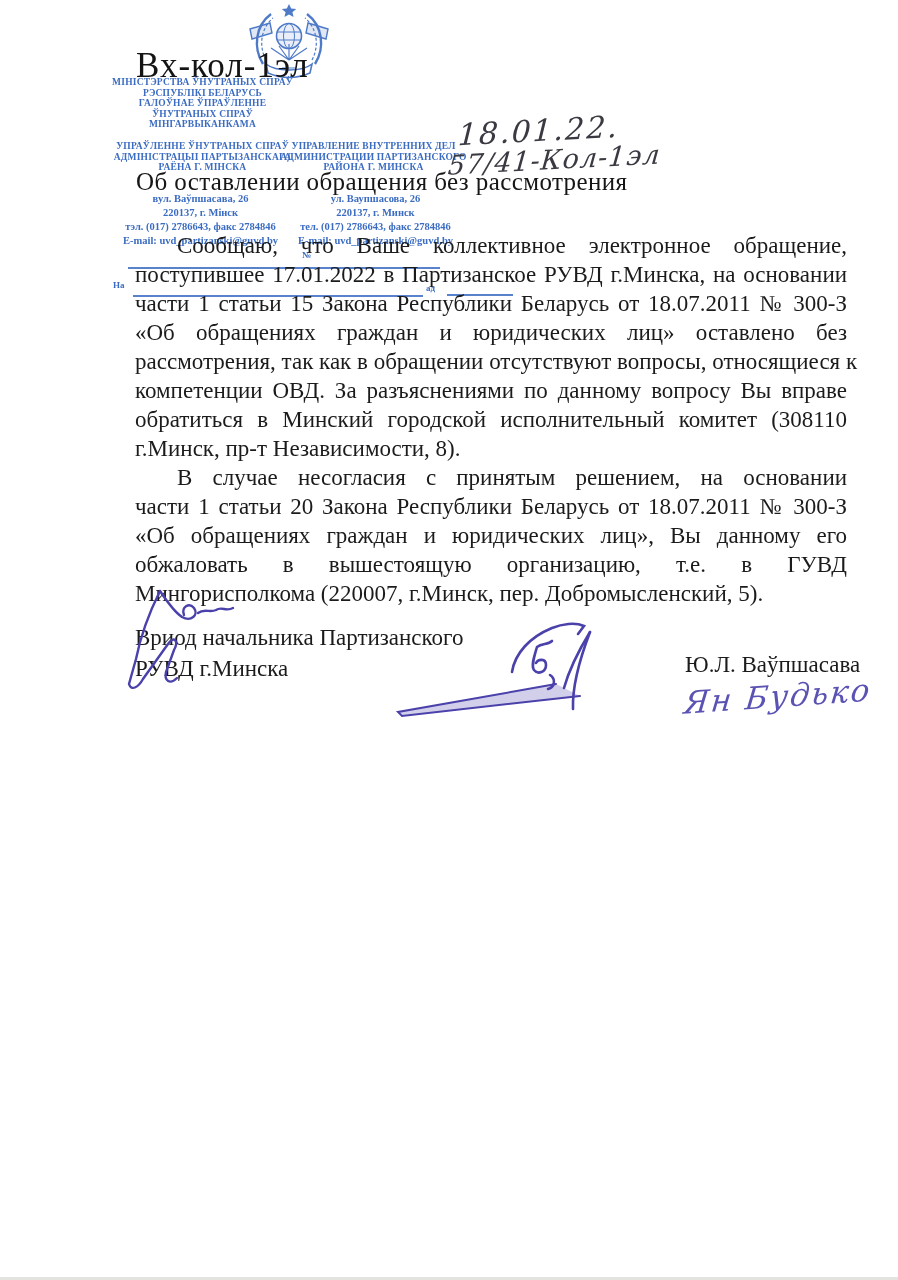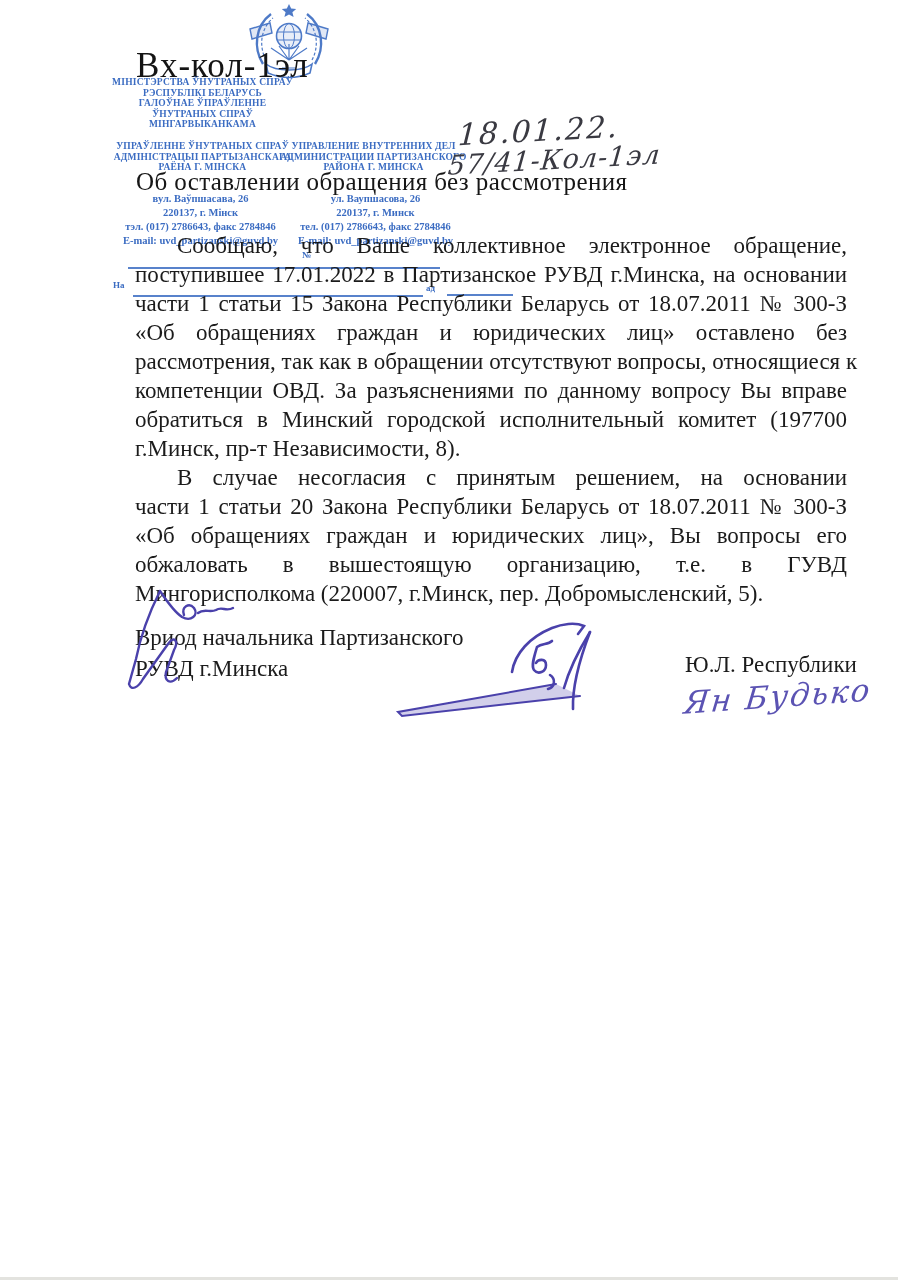--- a/index.html
+++ b/index.html
@@ -117,34 +117,34 @@
 
   <div class="subject">Об оставлении обращения без рассмотрения</div>
 
   <div class="body-text" id="body-text">
       <div class="body-line first">Сообщаю, что Ваше коллективное электронное обращение,</div>
       <div class="body-line">поступившее 17.01.2022 в Партизанское РУВД г.Минска, на основании</div>
       <div class="body-line">части 1 статьи 15 Закона Республики Беларусь от 18.07.2011 № 300-З</div>
       <div class="body-line">«Об обращениях граждан и юридических лиц» оставлено без</div>
       <div class="body-line">рассмотрения, так как в обращении отсутствуют вопросы, относящиеся к</div>
       <div class="body-line">компетенции ОВД. За разъяснениями по данному вопросу Вы вправе</div>
-      <div class="body-line">обратиться в Минский городской исполнительный комитет (197700</div>
+      <div class="body-line">обратиться в Минский городской исполнительный комитет (308110</div>
       <div class="body-line last">г.Минск, пр-т Независимости, 8).</div>
       <div class="body-line first">В случае несогласия с принятым решением, на основании</div>
       <div class="body-line">части 1 статьи 20 Закона Республики Беларусь от 18.07.2011 № 300-З</div>
-      <div class="body-line">«Об обращениях граждан и юридических лиц»,  Вы вопросы его</div>
+      <div class="body-line">«Об обращениях граждан и юридических лиц»,  Вы данному его</div>
       <div class="body-line">обжаловать в вышестоящую организацию, т.е. в ГУВД</div>
       <div class="body-line last">Мингорисполкома (220007, г.Минск, пер. Добромысленский, 5).</div>
     </div>
 
   <div class="sig-position">
       <div>Вриод начальника Партизанского</div>
       <div>РУВД г.Минска</div>
     </div>
-  <div class="sig-name">Ю.Л. Республики</div>
+  <div class="sig-name">Ю.Л. Ваўпшасава</div>
 
   <svg class="ink" style="left:118px;top:583px;" width="165" height="122" viewBox="0 0 165 122" fill="none" stroke="currentColor" stroke-width="2.4" stroke-linecap="round">
     <path d="M42 8 C30 32 22 56 18 76 L11 101 C13 108 20 105 25 96 L50 61 C56 52 61 58 56 67 L48 89 C46 98 52 102 59 95"></path>
     <path d="M42 8 C50 20 58 30 64 34 C73 39 81 32 76 25 C71 19 63 24 66 32"></path>
     <path d="M80 30 C86 25 92 30 98 27 C104 23 108 29 115 25"></path>
   </svg>
 
   <svg class="ink" style="left:360px;top:595px;" width="280" height="145" viewBox="0 0 280 145" fill="none" stroke="currentColor" stroke-width="2.6" stroke-linecap="round">
     <path d="M152 77 C155 58 170 42 192 33 C202 29 215 27 224 31 L218 39"></path>
     <path d="M230 37 C222 58 212 88 213 114"></path>

